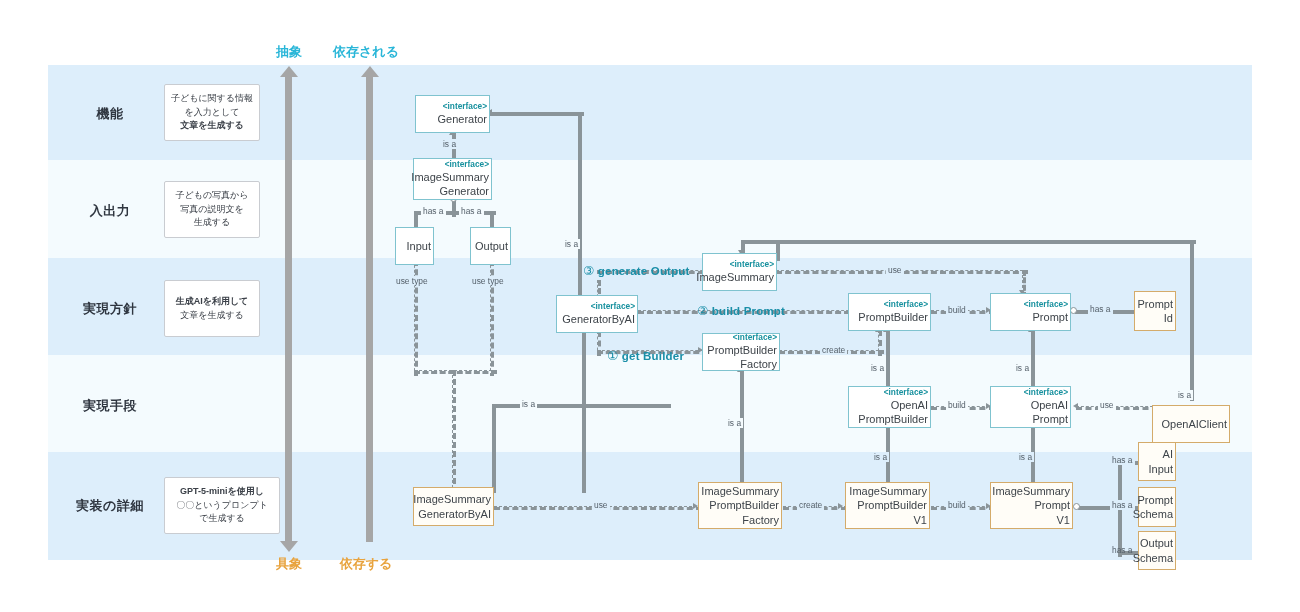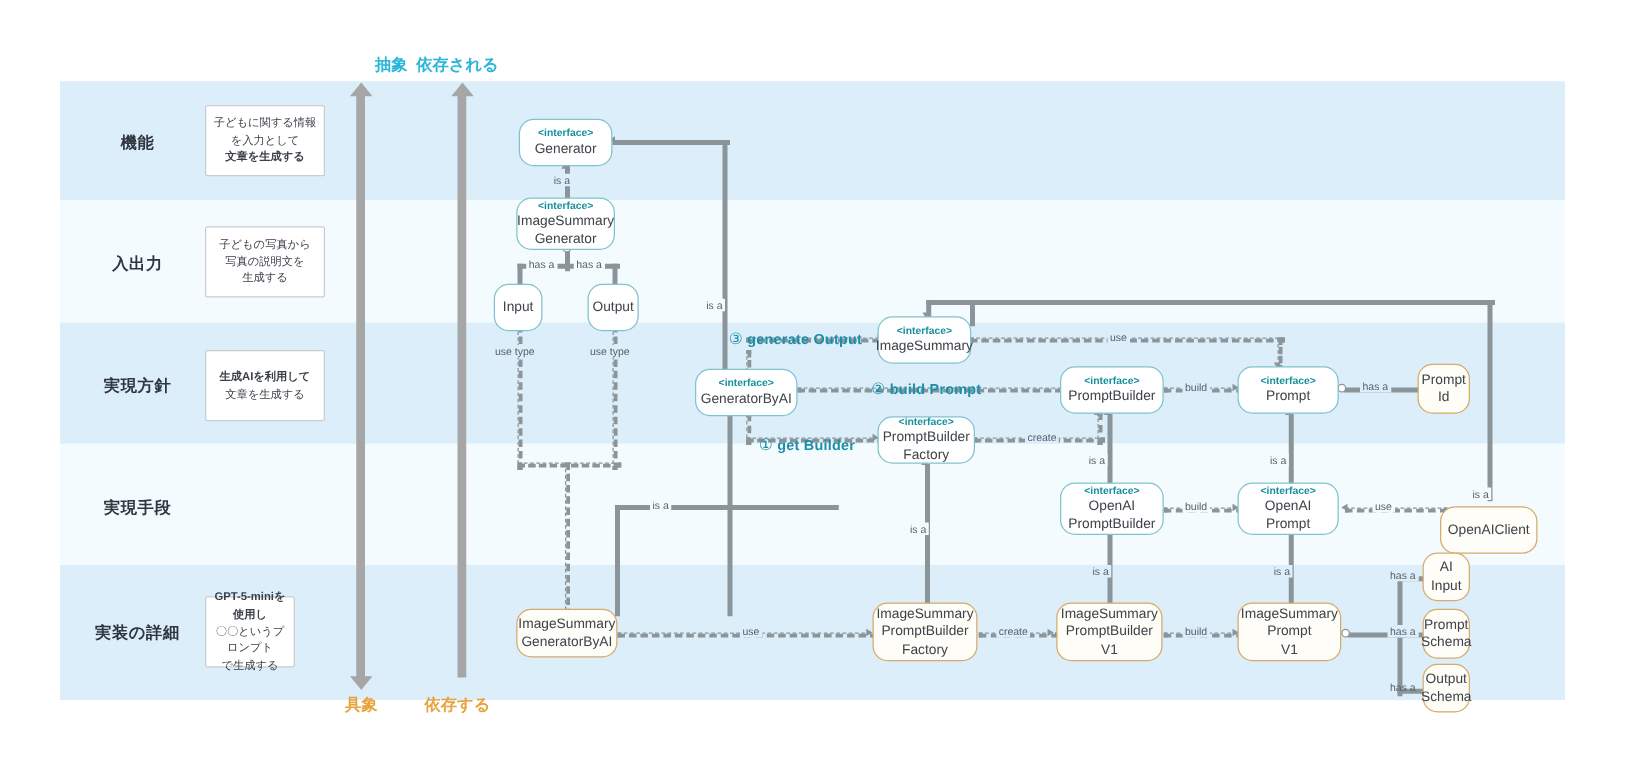--- a/index.html
+++ b/index.html
@@ -60,24 +60,24 @@
   }
   .axis-cap.top{color:#29b6d8;}
   .axis-cap.bot{color:#e8a33d;}
 
   
   .box{
     position:absolute;
     box-sizing:border-box;
     display:flex;
     flex-direction:column;
-    align-items:center;
+    align-items:flex-end;
     justify-content:center;
     text-align:center;
-    border-radius:12px;
+    border-radius:0;
     background:#ffffff;
     font-size:9px;
     line-height:1.28;
     color:#3d4349;
     padding:18px 2px;
     z-index:6;
   }
   .box.iface{border:1.4px solid #7fc3cf;}
   .box.plain{border:1.4px solid #7fc3cf;}
   .box.impl{border:1.4px solid #d4ab6a;background:#fffdf7;}
@@ -149,27 +149,27 @@
   </div>
   <div class="note" style="left:164px;top:181px;width:96px;height:57px;">
     <div><span>子どもの写真から</span><br>
       <span>写真の説明文を</span><br>
       <span>生成する</span></div>
   </div>
   <div class="note" style="left:164px;top:280px;width:96px;height:57px;">
     <div><b>生成AIを利用して</b><br>
       <span>文章を生成する</span></div>
   </div>
-  <div class="note" style="left:164px;top:477px;width:72px;height:57px;">
+  <div class="note" style="left:164px;top:477px;width:116px;height:57px;">
     <div><b>GPT-5-miniを使用し</b><br>
       <span>〇〇というプロンプト</span><br>
       <span>で生成する</span></div>
   </div>
 
-  <div class="axis-cap top" style="left:252px;top:43px;width:74px;text-align:right;">抽象</div>
+  <div class="axis-cap top" style="left:252px;top:43px;width:74px;">抽象</div>
   <div class="axis-head up" style="left:280px;top:66px;"></div>
   <div class="axis-shaft" style="left:285px;top:76px;height:466px;"></div>
   <div class="axis-head down" style="left:280px;top:541px;"></div>
   <div class="axis-cap bot" style="left:252px;top:555px;width:74px;">具象</div>
 
   <div class="axis-cap top" style="left:318px;top:43px;width:96px;">依存される</div>
   <div class="axis-head up" style="left:361px;top:66px;"></div>
   <div class="axis-shaft" style="left:366px;top:76px;height:466px;"></div>
   <div class="axis-cap bot" style="left:318px;top:555px;width:96px;">依存する</div>
 

